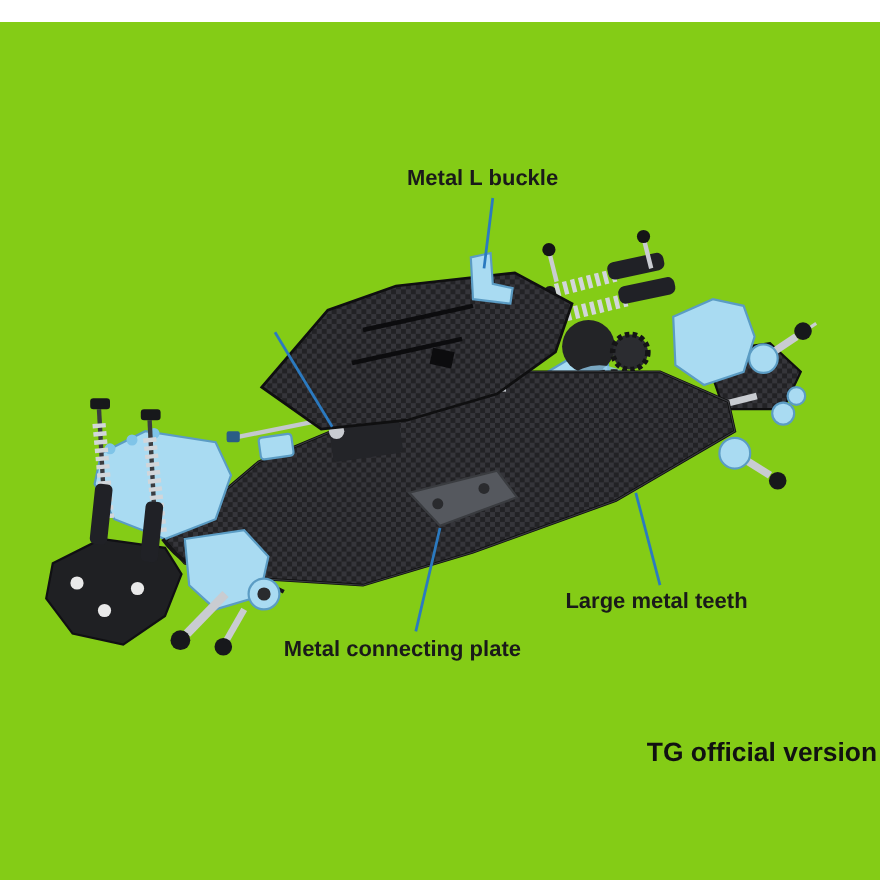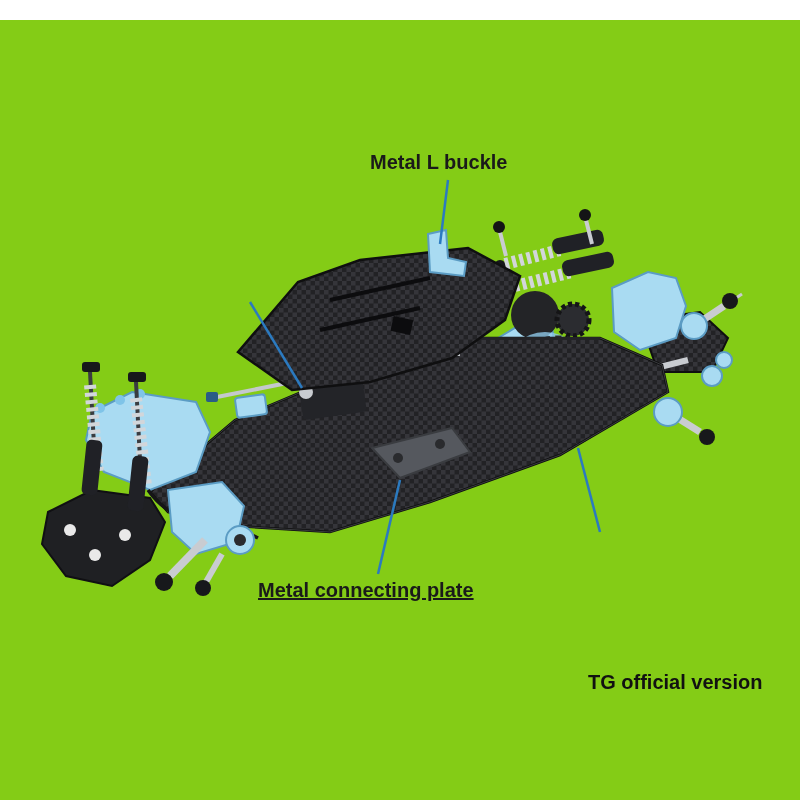--- a/index.html
+++ b/index.html
@@ -1,20 +1,20 @@
 <!DOCTYPE html>
 <html><head>
 <meta charset="utf-8">
 <style>
   html,body{margin:0;padding:0;background:#ffffff;}
   .page{position:relative;width:800px;height:800px;background:#84cc16;overflow:hidden;
         font-family:"Liberation Sans", sans-serif;margin-top:20px;}
   .figure-svg{position:absolute;left:0;top:0;width:800px;height:800px;}
   .callout{position:absolute;font-weight:700;font-size:20px;color:#1a1a1a;white-space:nowrap;}
-  .caption{position:absolute;font-weight:700;font-size:20px;color:#111111;white-space:nowrap;}
+  .caption{position:absolute;font-weight:700;font-size:24px;color:#111111;white-space:nowrap;}
 </style>
 </head>
 <body>
 
 <div class="page">
 
   <svg class="figure-svg" viewBox="0 0 800 800" aria-hidden="true">
     <defs>
       <pattern id="carbonp" patternUnits="userSpaceOnUse" width="9" height="9">
         <rect width="9" height="9" fill="#222225"></rect>
@@ -167,18 +167,19 @@
       <line x1="448" y1="160" x2="440" y2="224"></line>
       <line x1="250" y1="282" x2="302" y2="368"></line>
       <line x1="378" y1="554" x2="400" y2="460"></line>
       <line x1="600" y1="512" x2="578" y2="428"></line>
     </g>
   </svg>
 
   <div class="callout" style="left:370px;top:131px;">Metal L buckle</div>
 
 
-  <div class="callout" style="left:258px;top:559px;text-decoration:underline;">Metal connecting plate</div>
+  <div class="callout" style="left:258px;top:559px;">Metal connecting plate</div>
 
+  <div class="callout" style="left:514px;top:516px;">Large metal teeth</div>
 
   <div class="caption" style="left:588px;top:651px;">TG official version</div>
 
 </div>
 
 </body></html>

